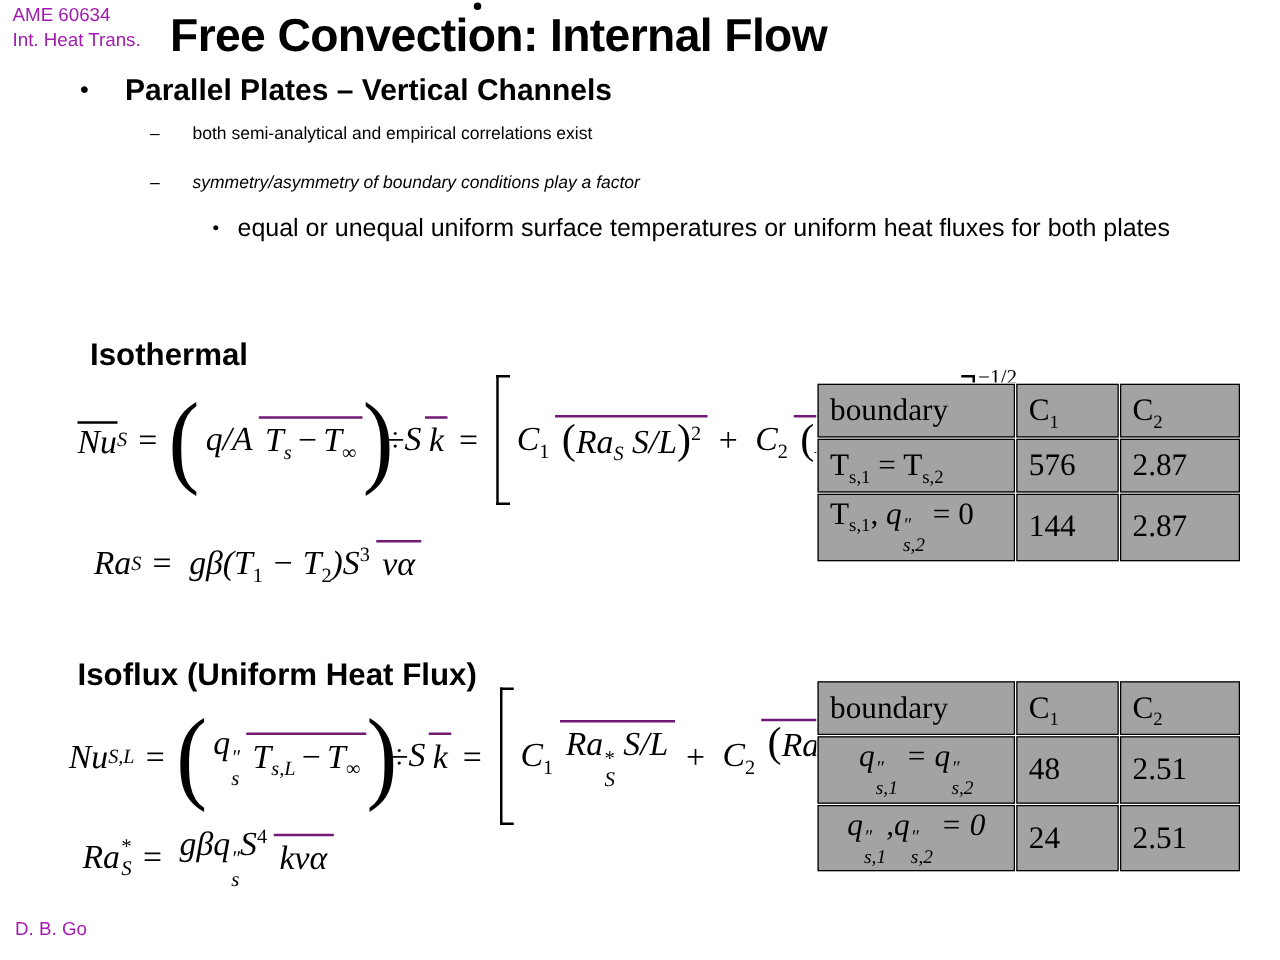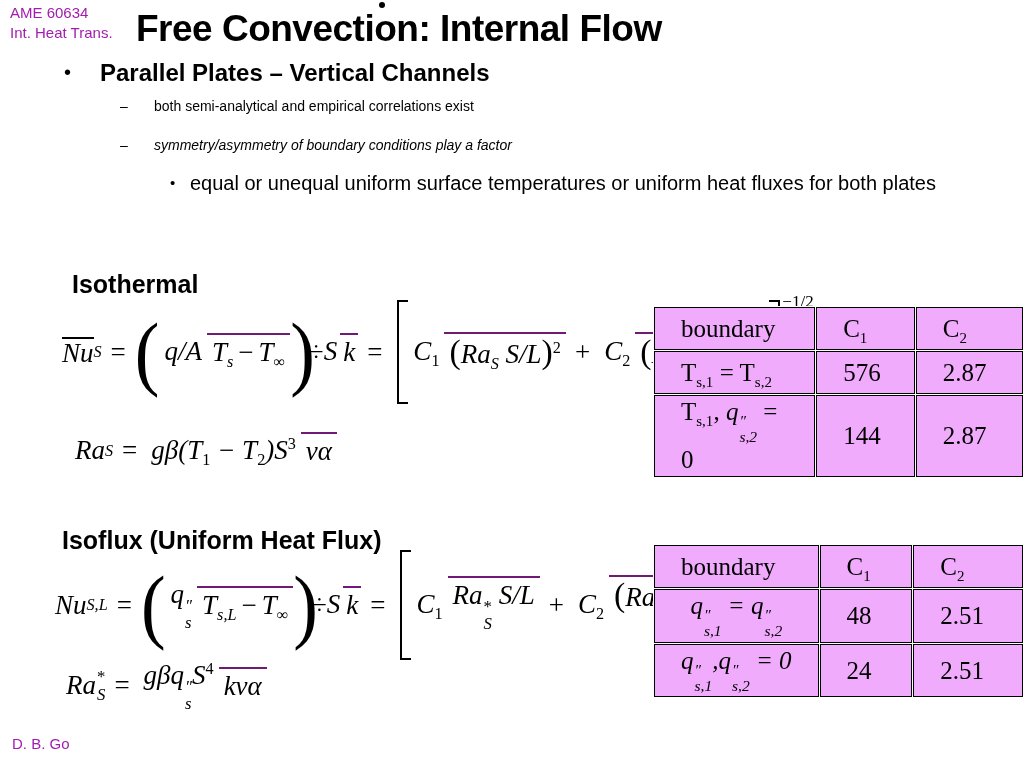--- a/index.html
+++ b/index.html
@@ -48,21 +48,21 @@
   .ss span{display:block;}
   .eq-nu-iso{left:62px;top:300px;}
   .eq-ra-iso{left:75px;top:432px;}
   .eq-nu-flux{left:55px;top:550px;}
   .eq-ra-flux{left:66px;top:658px;}
   .ov{display:inline-block;border-top:2.5px solid #000;padding-top:1px;line-height:1;}
 
   
   .ptable{position:absolute;border-collapse:separate;border-spacing:1.5px;
           font-family:"Liberation Serif","DejaVu Serif",serif;font-size:25px;background:#fff;}
-  .ptable td{border:1.5px solid #000;padding:2px 26px;height:37px;background:#f0abfc;vertical-align:middle;}
+  .ptable td{border:1.5px solid #000;padding:2px 9px;height:37px;background:#a3a3a3;vertical-align:middle;}
   .t-iso{left:653px;top:306px;}
   .t-flux{left:653px;top:544px;}
   .col-b{width:138px;}
   .col-1{width:62px;}
   .col-2{width:76px;}
   .ptable .it{font-style:italic;}
   .ptable .ctr{text-align:center;}
   .ptable .ss{vertical-align:-0.4em;}
 </style>
 </head>

